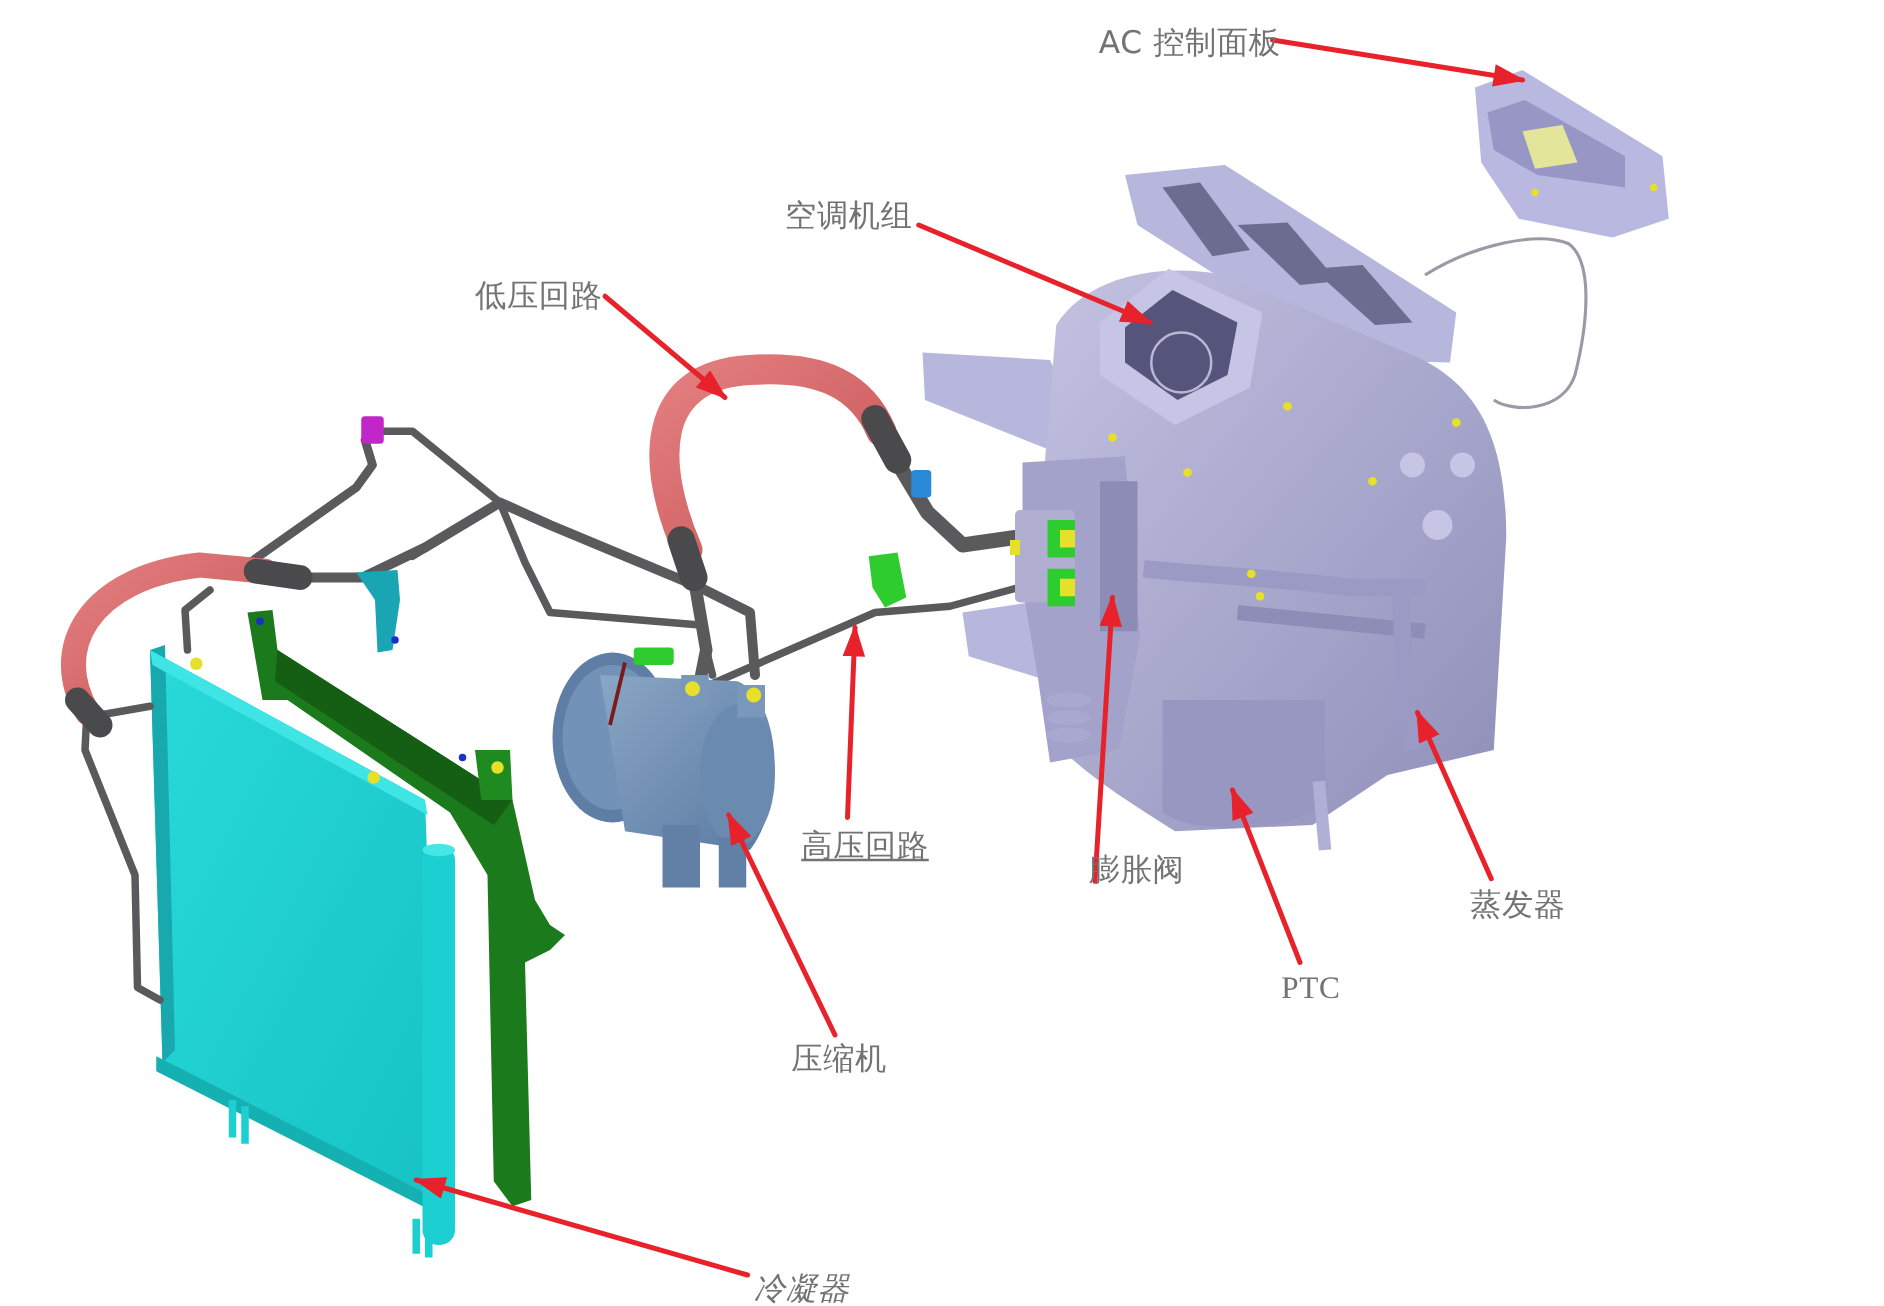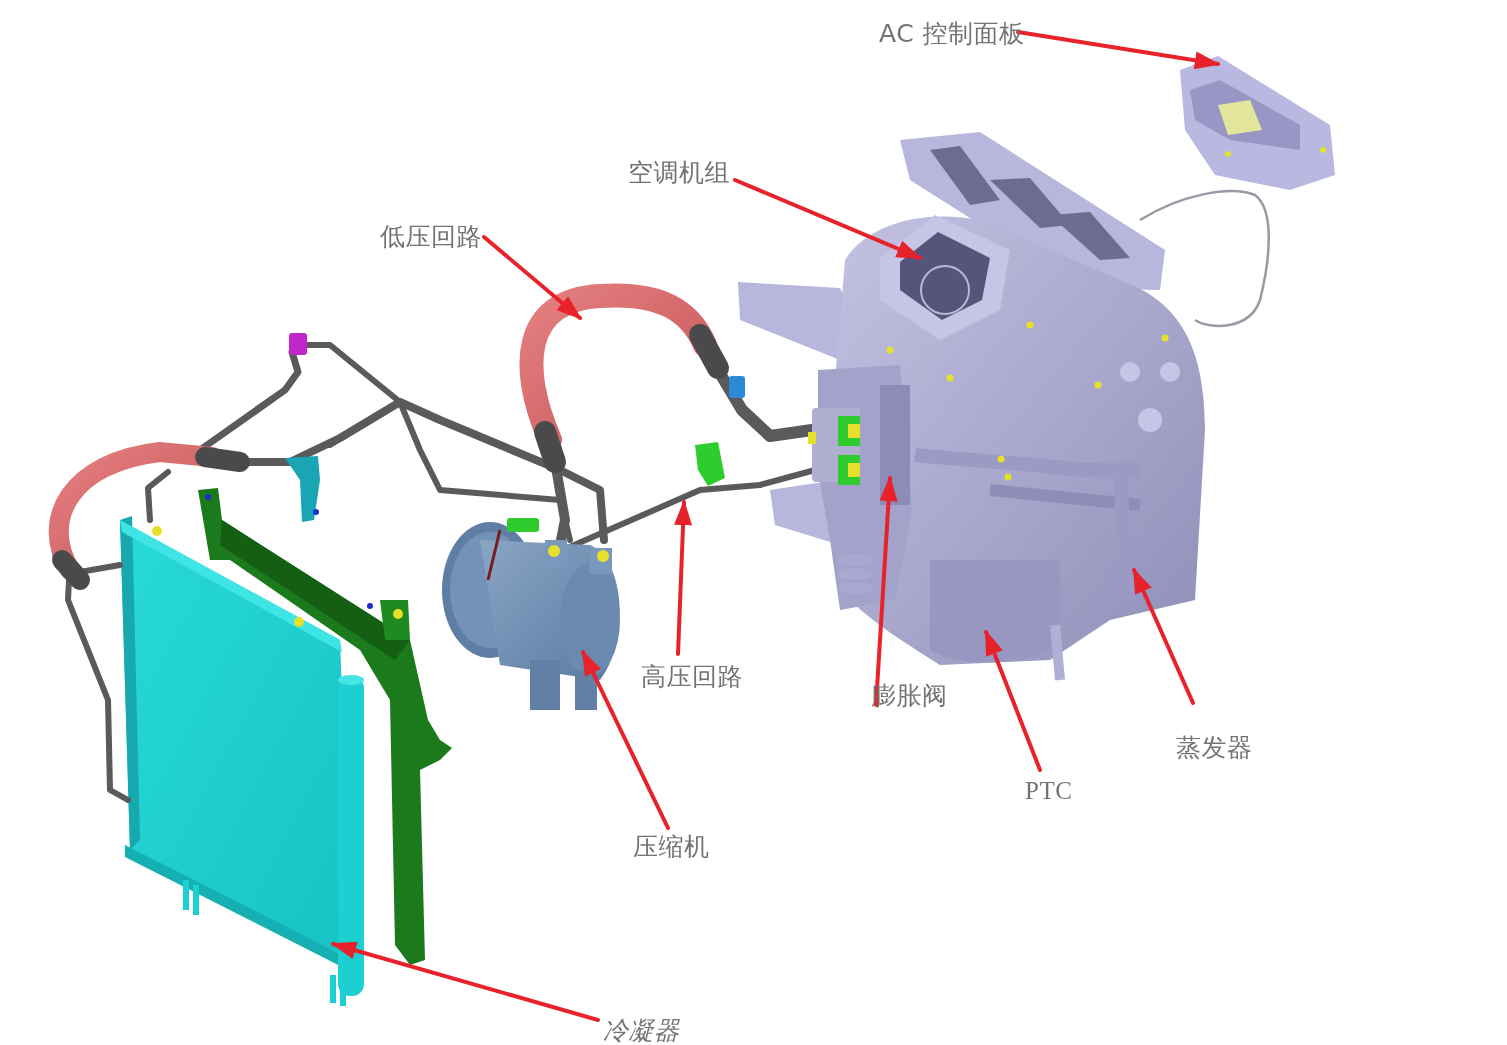--- a/index.html
+++ b/index.html
@@ -210,20 +210,20 @@
       <line x1="1040" y1="770" x2="986" y2="632" marker-end="url(#ah)"></line>
       <line x1="1193" y1="703" x2="1134" y2="570" marker-end="url(#ah)"></line>
       <line x1="668" y1="828" x2="583" y2="652" marker-end="url(#ah)"></line>
       <line x1="598" y1="1020" x2="333" y2="944" marker-end="url(#ah)"></line>
     </g>
   </svg>
 
   <div class="label" style="left:879px; top:21px;">AC 控制面板</div>
   <div class="label" style="left:628px; top:160px;text-align:center;">空调机组</div>
   <div class="label" style="left:380px; top:224px;">低压回路</div>
-  <div class="label" style="left:641px; top:664px;">高压回路</div>
+  <div class="label" style="left:641px; top:664px;text-decoration:underline;">高压回路</div>
   <div class="label" style="left:835px; top:683px;margin-left:36px;">膨胀阀</div>
   <div class="label" style="left:1025px; top:778px;font-family:Liberation Serif, serif;">PTC</div>
-  <div class="label" style="left:1176px; top:735px;">蒸发器</div>
+  <div class="label" style="left:1176px; top:711px;">蒸发器</div>
   <div class="label" style="left:633px; top:836px;font-family:Liberation Mono, monospace;">压缩机</div>
   <div class="label" style="left:603px; top:1018px;font-style:italic;">冷凝器</div>
 
 </div>
 
 </body></html>

